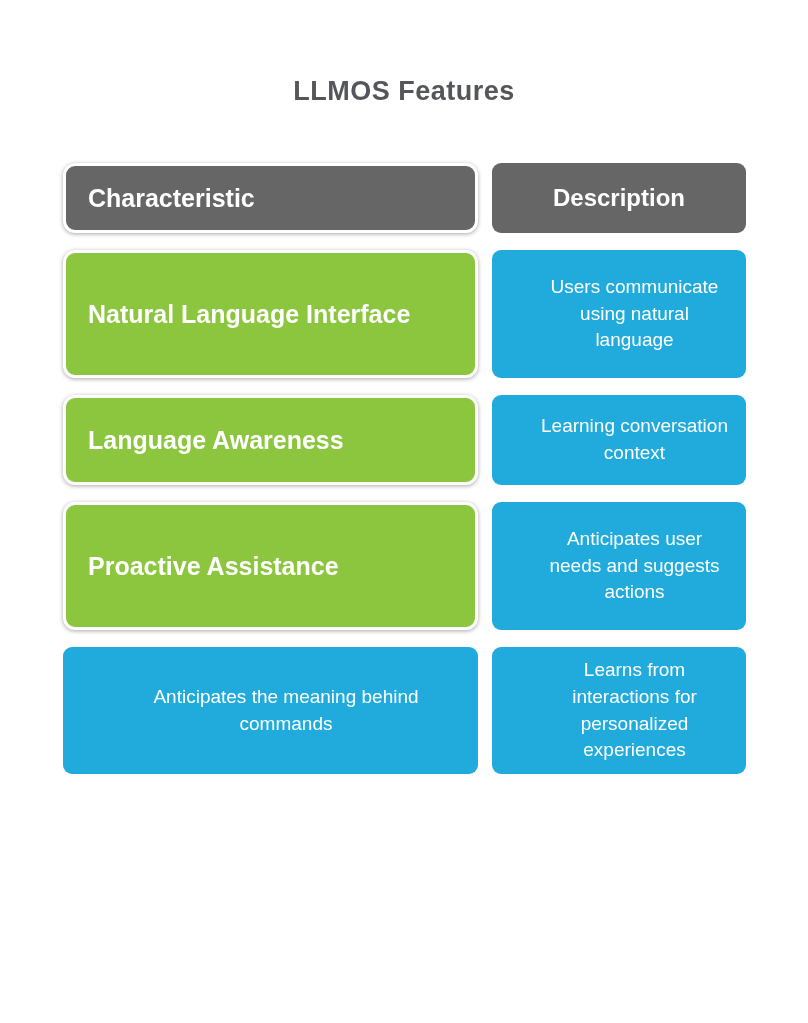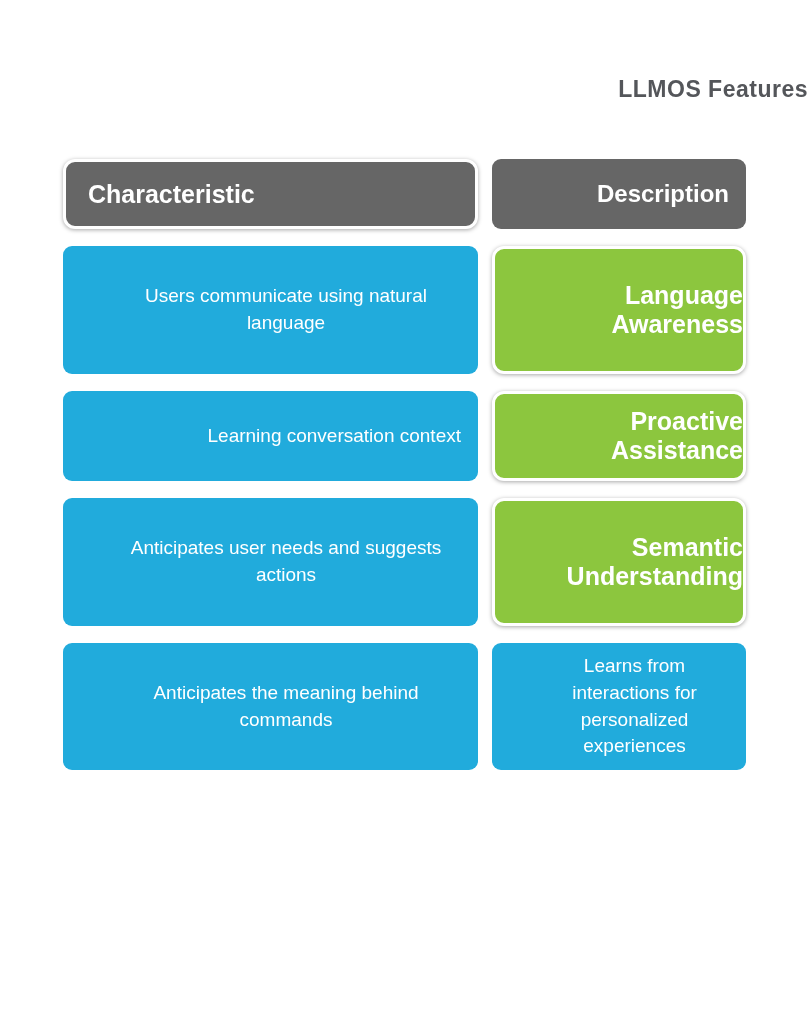--- a/index.html
+++ b/index.html
@@ -4,22 +4,22 @@
 <style>
   * { margin: 0; padding: 0; box-sizing: border-box; }
   html, body { width: 808px; height: 1023px; }
   body {
     background: #ffffff;
     font-family: "Liberation Sans", sans-serif;
     overflow: hidden;
   }
   .title {
     padding-top: 76px;
-    text-align: right;
-    font-size: 23px;
+    text-align: center;
+    font-size: 27px;
     font-weight: 700;
     letter-spacing: 0.5px;
     color: var(--title-color, #54565a);
   }
   .grid {
     margin: 56px 0 0 63px;
     display: grid;
     grid-template-columns: 415px 254px;
     grid-template-rows: 70px 128px 90px 128px 127px 144px;
     column-gap: 14px;
@@ -34,21 +34,21 @@
   .left-cell {
     border: 3px solid #ffffff;
     border-radius: 12px;
     box-shadow: 0 1px 4px rgba(0,0,0,0.35);
     padding-left: 22px;
     font-size: 25px;
     font-weight: 700;
   }
   .right-cell {
     border-radius: 9px;
-    justify-content: flex-end;
+    justify-content: center;
     text-align: center;
     padding: 10px 17px;
     font-size: 19px;
     line-height: 1.42;
   }
   .header-bg { background: var(--gray, #666666); }
   .header-right {
     font-size: 24px;
     font-weight: 700;
     line-height: 1.1;
@@ -65,41 +65,41 @@
 
   <div class="grid">
 
     <div class="cell left-cell header-bg">
       <span>Characteristic</span>
     </div>
     <div class="cell right-cell header-bg header-right">
       <span>Description</span>
     </div>
 
+    <div class="cell left-cell green">
+      <span>Natural Language Interface</span>
+    </div>
     <div class="cell right-cell blue">
       <span>Users communicate using natural language</span>
     </div>
 
     <div class="cell left-cell green">
       <span>Language Awareness</span>
     </div>
     <div class="cell right-cell blue">
       <span>Learning conversation context</span>
     </div>
 
     <div class="cell left-cell green">
       <span>Proactive Assistance</span>
     </div>
     <div class="cell right-cell blue">
       <span>Anticipates user needs and suggests actions</span>
     </div>
 
-    <div class="cell left-cell green">
-      <span>Semantic Understanding</span>
-    </div>
     <div class="cell right-cell blue">
       <span>Anticipates the meaning behind commands</span>
     </div>
 
     <div class="cell right-cell blue">
       <span>Learns from interactions for personalized experiences</span>
     </div>
 
   </div>
 </div>

